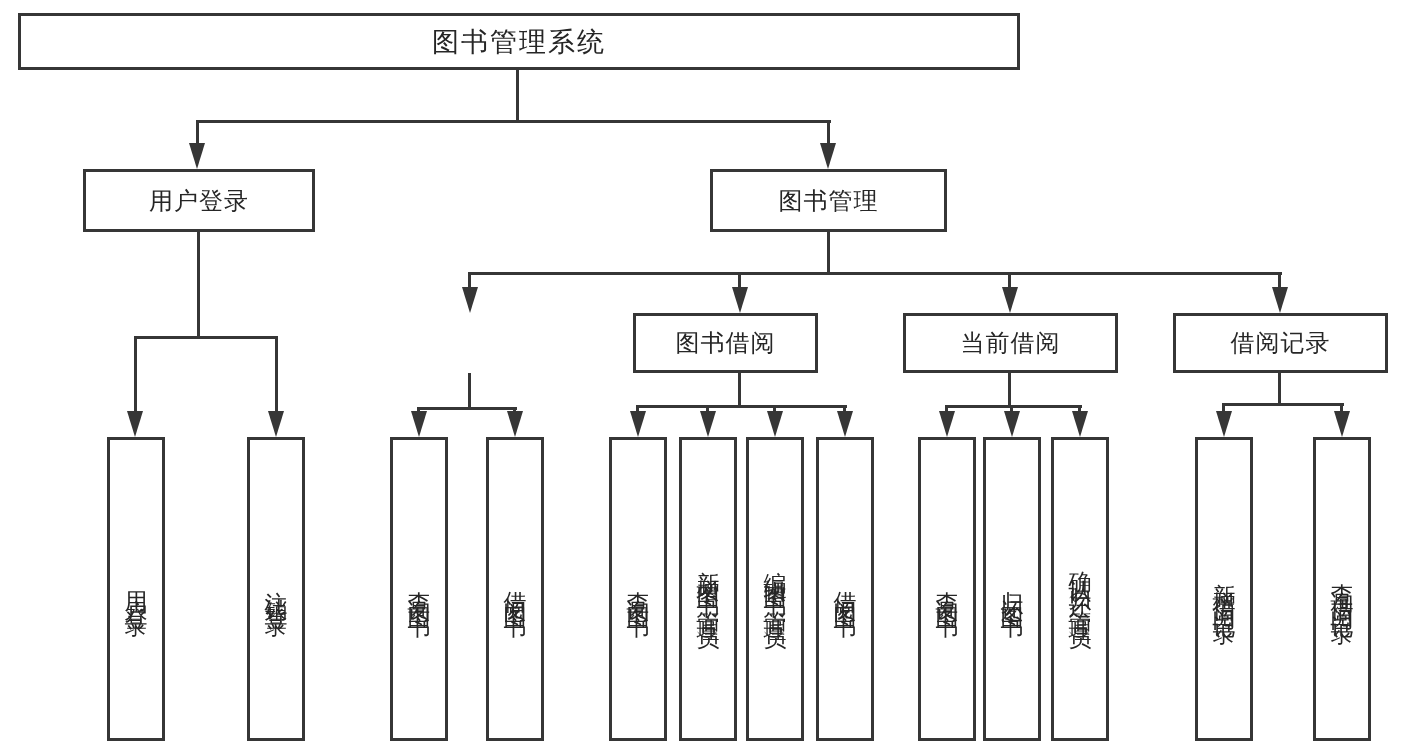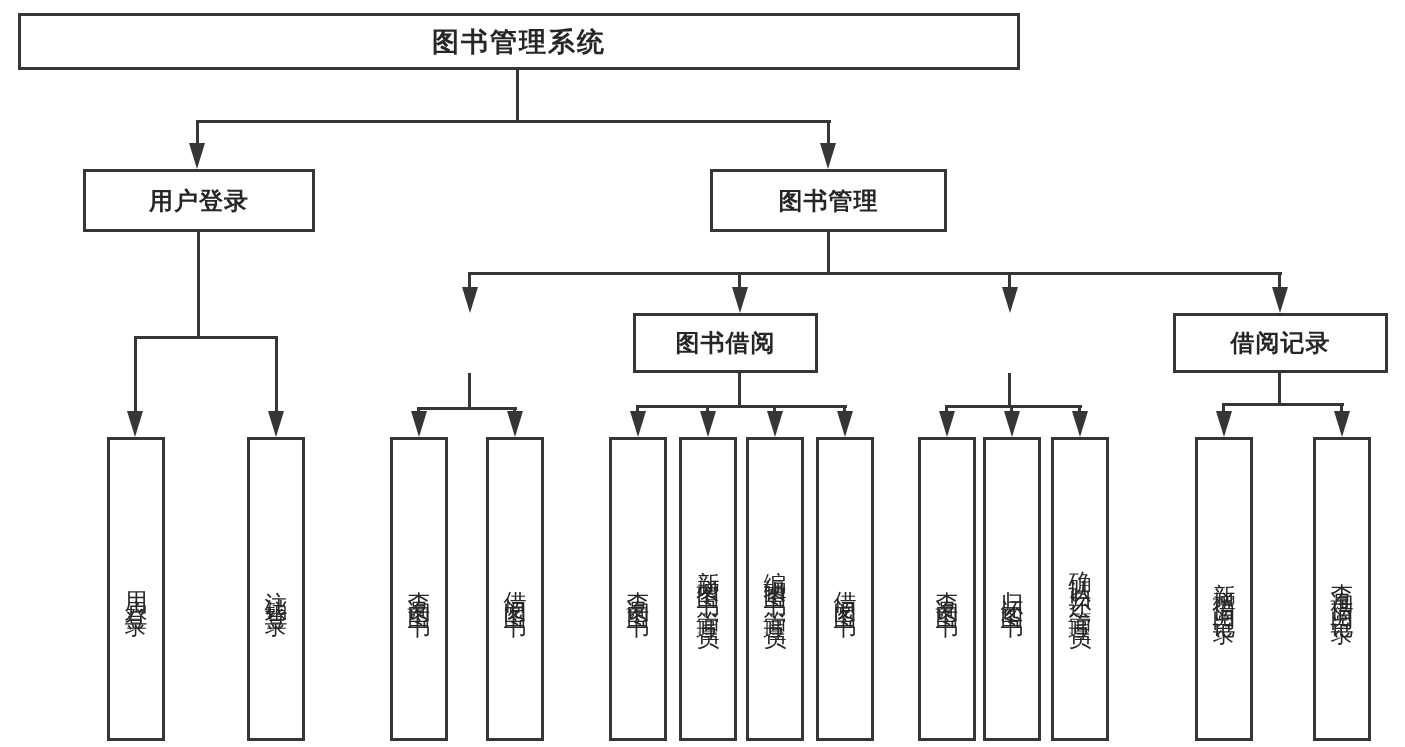--- a/index.html
+++ b/index.html
@@ -17,21 +17,20 @@
     color:var(--text);
     overflow:hidden;
   }
   .node{
     position:absolute;
     box-sizing:border-box;
     border:3px solid var(--line);
     background:var(--background);
     display:flex;align-items:center;justify-content:center;
     text-align:left;
-    font-weight:bold;
   }
   .node.h{font-size:24px;letter-spacing:1px;}
   .node.title{font-size:27px;letter-spacing:2px;}
   .leaf{
     position:absolute;
     box-sizing:border-box;
     width:58px;height:304px;top:437px;
     border:3px solid var(--line);
     background:var(--background);
     display:flex;align-items:center;justify-content:center;
@@ -77,20 +76,23 @@
 
   <div class="node h" style="left:83px;top:169px;width:232px;height:63px">
     <span>用户登录</span>
   </div>
   <div class="node h" style="left:710px;top:169px;width:237px;height:63px">
     <span>图书管理</span>
   </div>
 
   <div class="node h" style="left:633px;top:313px;width:185px;height:60px">
     <span>图书借阅</span>
+  </div>
+  <div class="node h" style="left:903px;top:313px;width:215px;height:60px">
+    <span>当前借阅</span>
   </div>
   <div class="node h" style="left:1173px;top:313px;width:215px;height:60px">
     <span>借阅记录</span>
   </div>
 
   <div class="leaf" style="left:107px">
     <span>用户登录</span>
   </div>
   <div class="leaf" style="left:247px">
     <span>注销登录</span>

